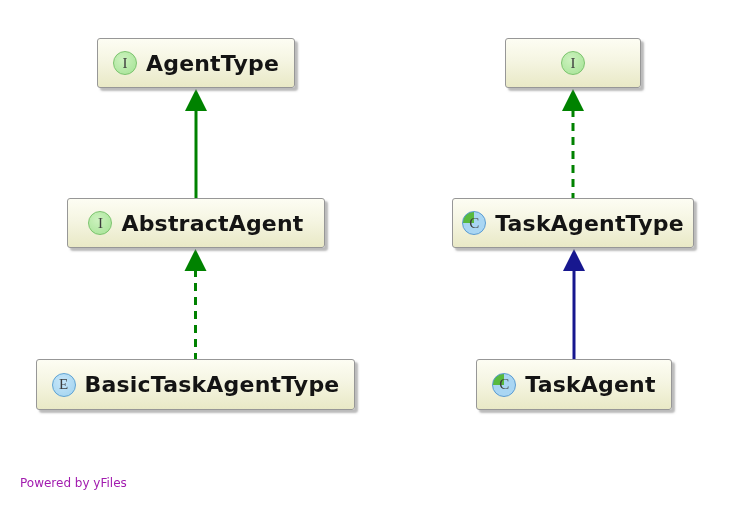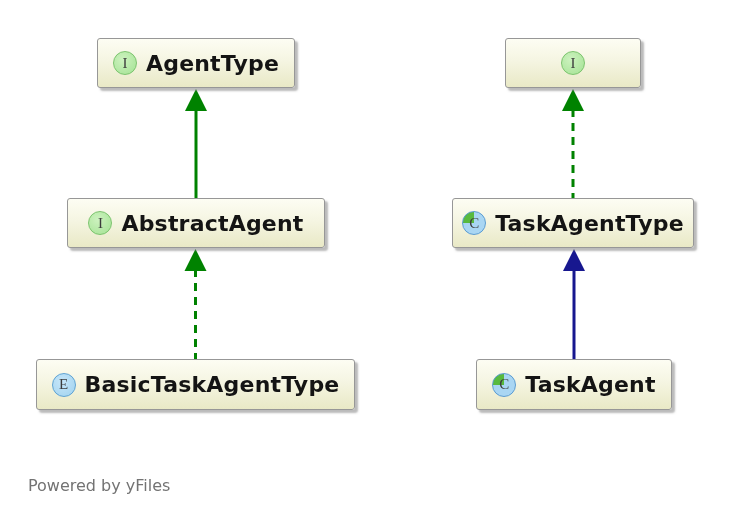--- a/index.html
+++ b/index.html
@@ -70,24 +70,24 @@
   }
   
   .pos-agenttype          { left: 97px;  top: 38px;  width: 198px; }
   .pos-taskagenttype      { left: 67px;  top: 198px; width: 258px; }
   .pos-basictaskagenttype { left: 36px;  top: 359px; width: 319px; height: 51px; }
   .pos-agent              { left: 505px; top: 38px;  width: 136px; }
   .pos-abstractagent      { left: 452px; top: 198px; width: 242px; }
   .pos-taskagent          { left: 476px; top: 359px; width: 196px; height: 51px; }
   .watermark {
     position: absolute;
-    left: 28px;
+    left: 20px;
     top: 476px;
-    font-size: 16px;
-    color: #737373;
+    font-size: 12px;
+    color: #a21caf;
     z-index: 1;
   }
 </style>
 </head>
 <body>
 
 <div class="canvas" id="diagram-canvas">
 
   <svg id="edges-svg" xmlns="http://www.w3.org/2000/svg" viewBox="0 0 732 516">
       <g>

